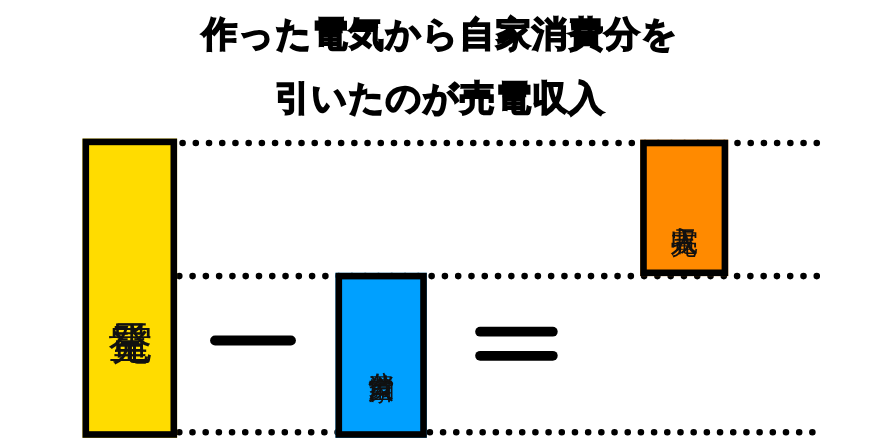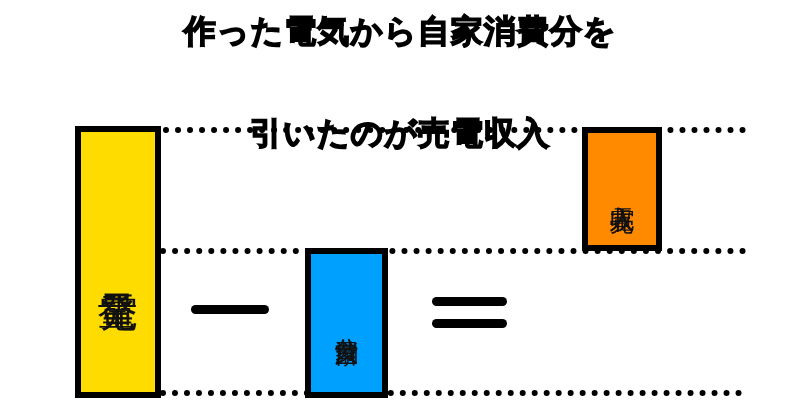--- a/index.html
+++ b/index.html
@@ -1,19 +1,19 @@
 <!DOCTYPE html>
 <html><head>
   <meta charset="utf-8">
   <style>
     html, body { margin:0; padding:0; }
     body { width:800px; height:403px; background:#ffffff; position:relative; overflow:hidden; font-family:"DejaVu Sans", sans-serif; }
     .title { position:absolute; left:0; width:800px; text-align:center; font-weight:bold; font-size:32px; line-height:50px; color:#000; letter-spacing:1px; -webkit-text-stroke:1.5px #000; }
     .t1 { top:6px; }
-    .t2 { top:64px;margin-top:44px; }
+    .t2 { top:64px; }
     .dots { position:absolute; height:0; border-top:6px dotted #000; }
     .box { position:absolute; box-sizing:border-box; border:6px solid #000; display:flex; justify-content:center; }
     .vtext { writing-mode:vertical-rl; text-orientation:upright; color:#111; font-family:"DejaVu Sans", sans-serif; }
     .bar { position:absolute; height:9px; background:#000; border-radius:5px; }
   </style>
 </head>
 <body>
 
 <div class="title t1">作った電気から自家消費分を</div>
 <div class="title t2">引いたのが売電収入</div>

